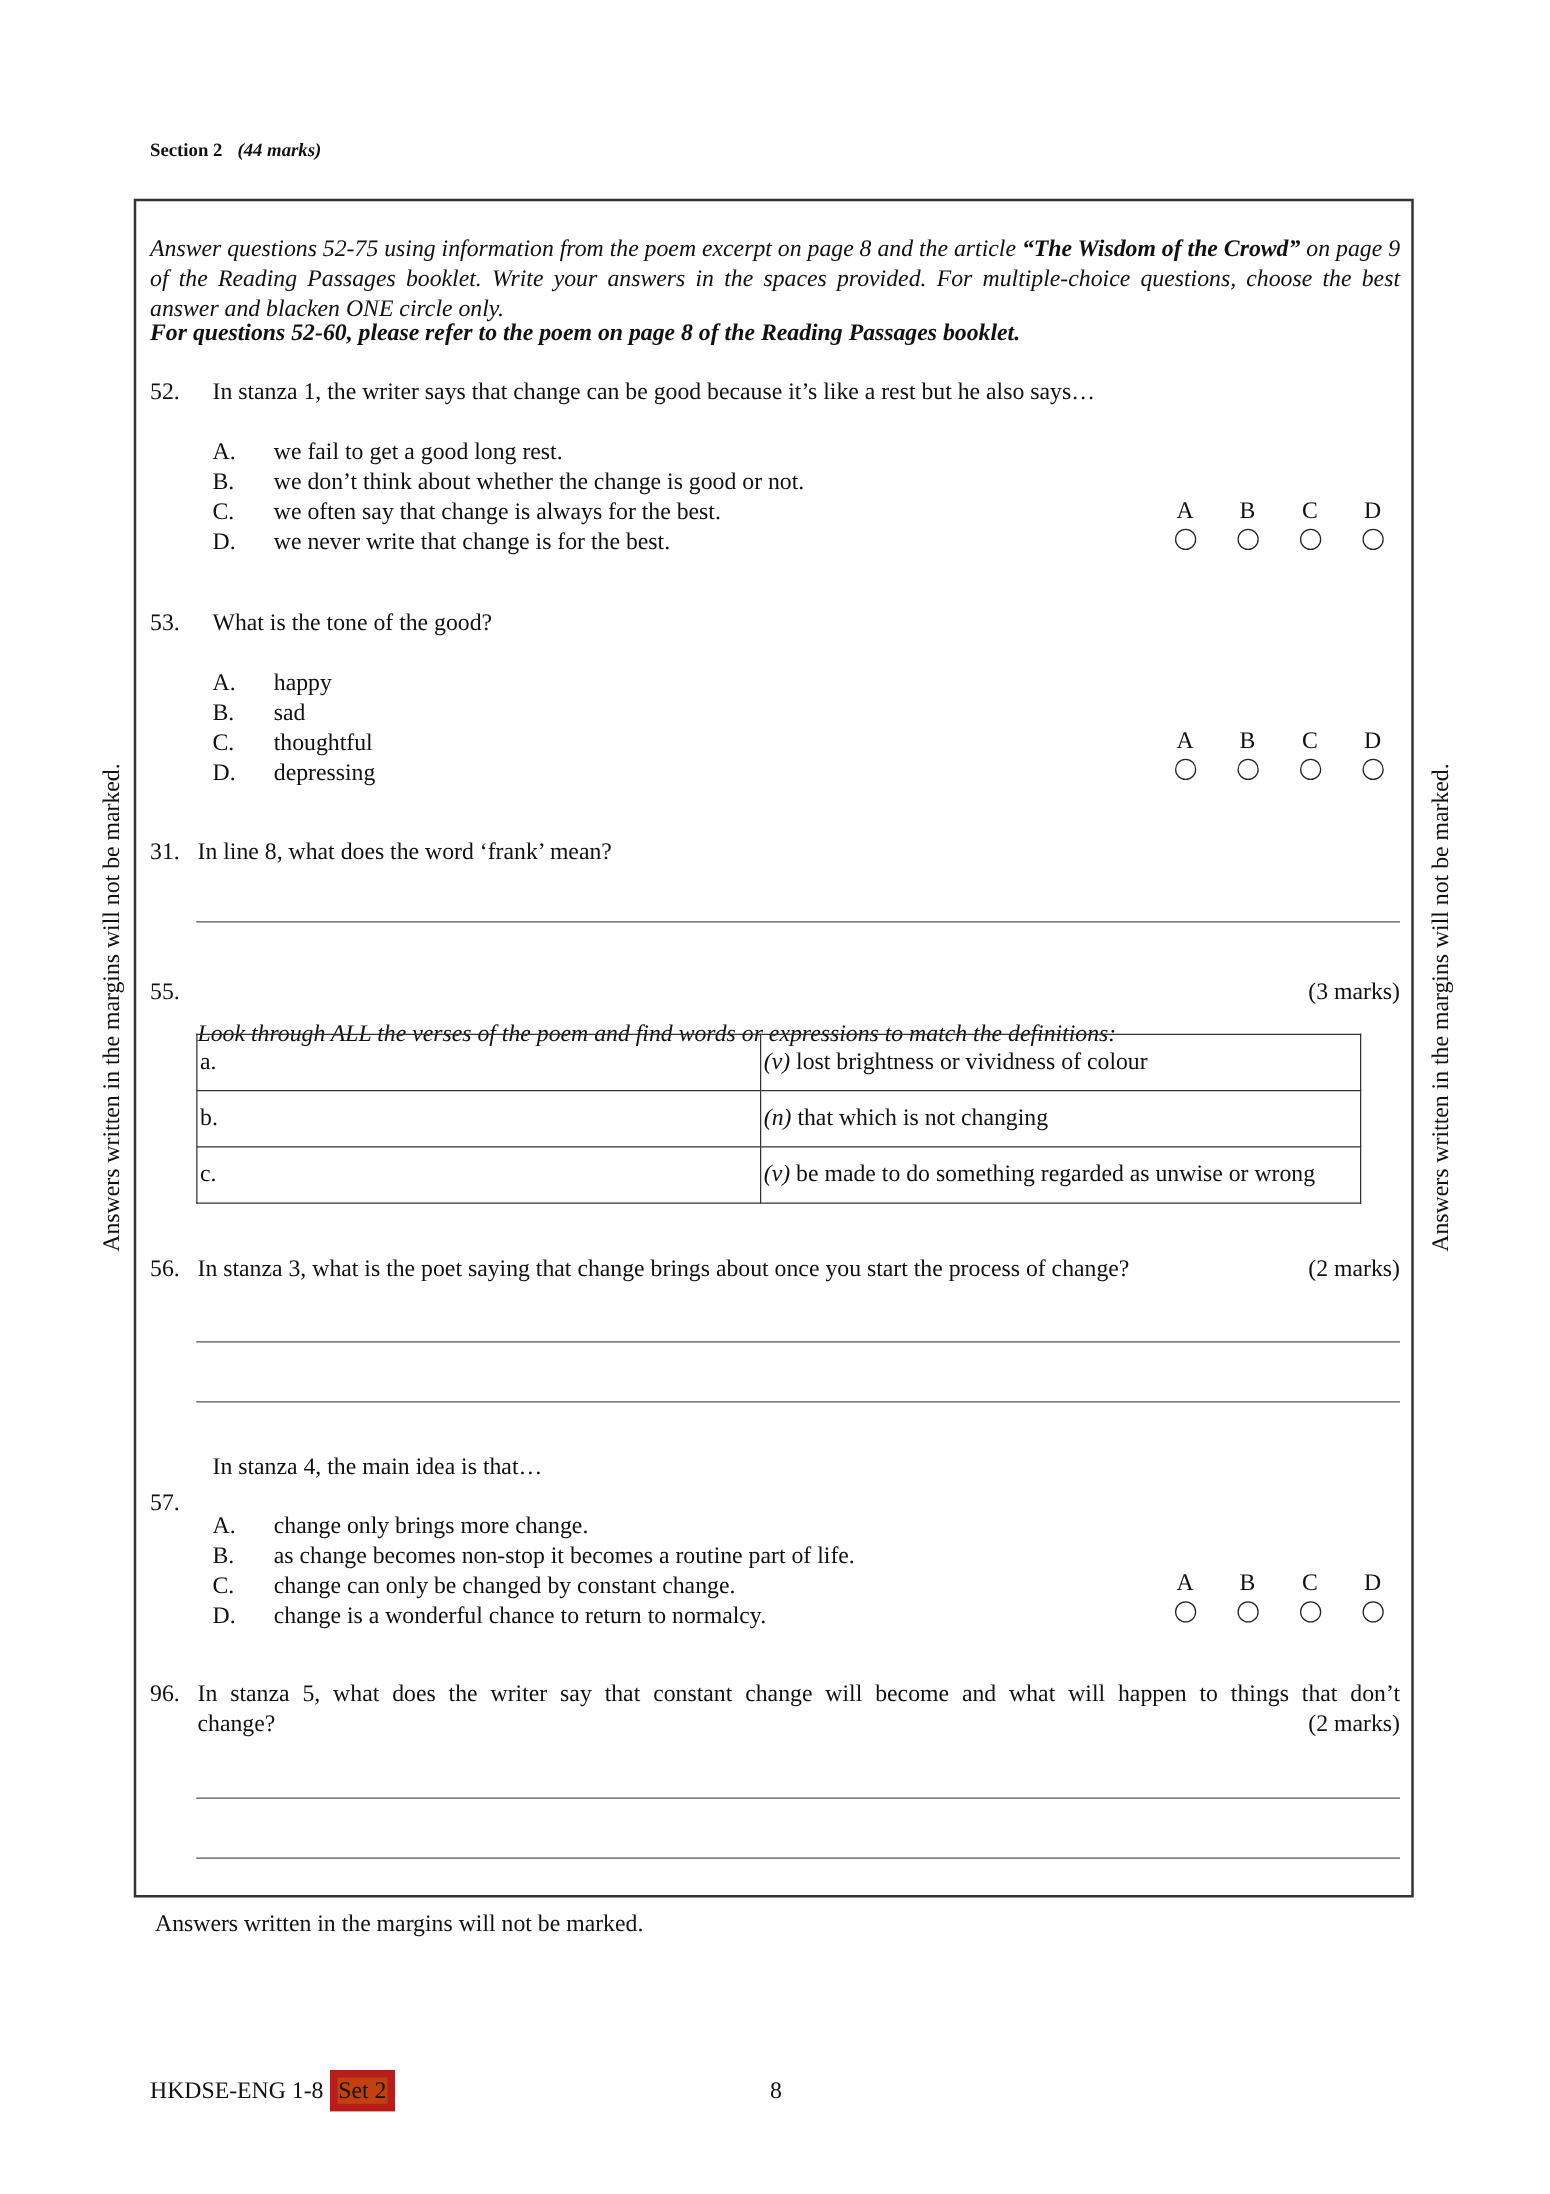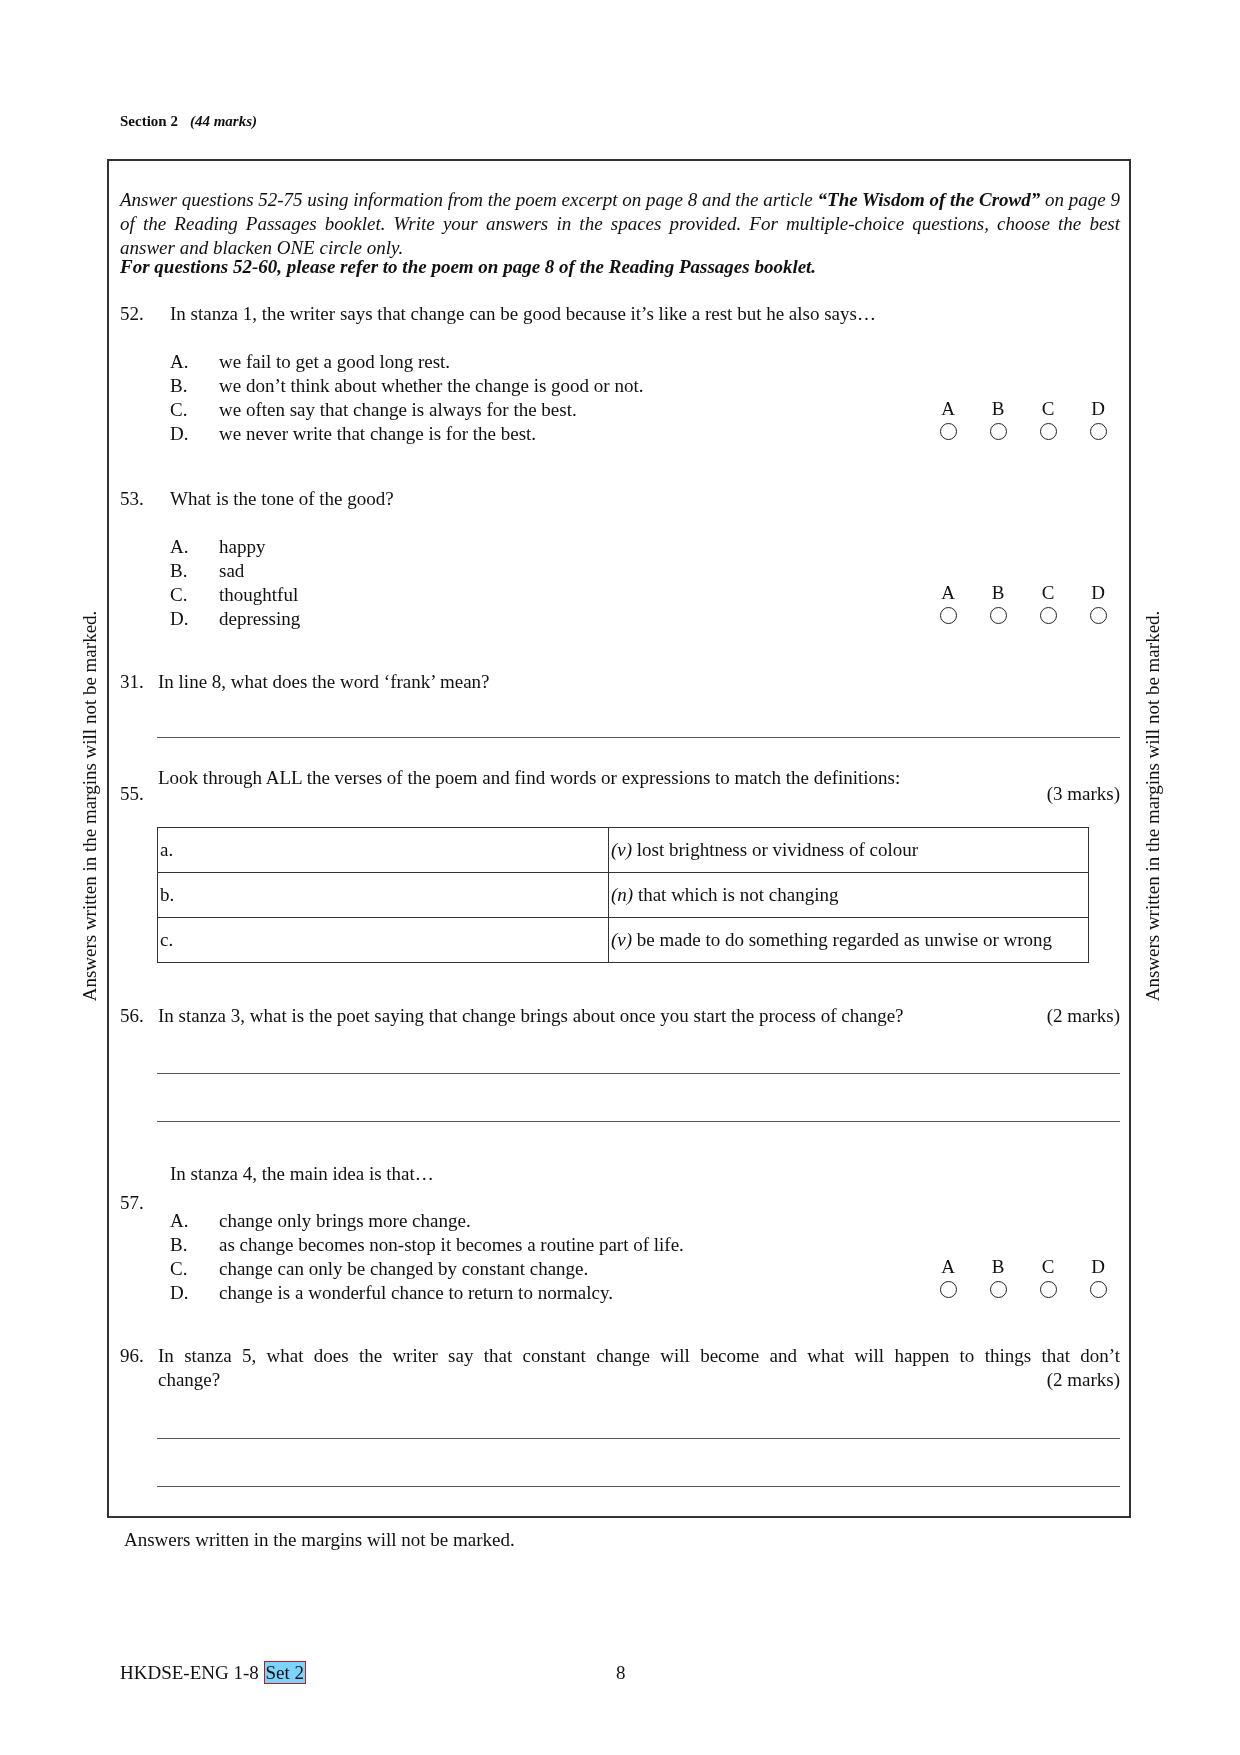--- a/index.html
+++ b/index.html
@@ -23,21 +23,21 @@
   .ansline { position: absolute; left: 157px; width: 963px; height: 0; border-top: 1.6px solid #555; }
   .marksr { position: absolute; right: 120px; }
   table.defs { position: absolute; left: 157px; top: 827px; width: 932px; border-collapse: collapse; }
   table.defs td { border: 1.3px solid #333; height: 44px; padding: 0 2px; vertical-align: middle; font-size: 19px; }
   table.defs td.l { width: 446px; }
   .side { position: absolute; font-size: 19px; white-space: nowrap; transform-origin: center center; }
   .sideL { left: -125px; top: 795px; width: 430px; transform: rotate(-90deg); text-align: center; }
   .sideR { left: 938px; top: 795px; width: 430px; transform: rotate(-90deg); text-align: center; }
   .note { left: 124px; top: 1529px; }
   .footer { left: 120px; top: 1662px; }
-  .setbox { background: #7dd3fc; border: 1px solid #b91c1c; padding: 0 1px; }
+  .setbox { background: #c2410c; border: 6px solid #b91c1c; padding: 0 1px; }
   .pageno { left: 616px; top: 1662px; }
 </style>
 </head>
 <body>
 
 <div class="abs heading">
   <span>Section 2</span><span class="marks">(44 marks)</span>
 </div>
 
 <div class="abs box"></div>
@@ -108,21 +108,21 @@
 </div>
 
 <div>
   <span class="qnum" style="top:671px">31.</span>
   <span class="qtext" style="left:158px;top:671px">In line 8, what does the word ‘frank’ mean?</span>
   <div class="ansline" style="top:737px"></div>
 </div>
 
 <div>
   <span class="qnum" style="top:783px">55.</span>
-  <span class="qtext" style="left:158px;top:767px;">Look through ALL the verses of the poem and find words or expressions to match the definitions:</span>
+  <span class="qtext" style="left:158px;top:817px;font-style:italic">Look through ALL the verses of the poem and find words or expressions to match the definitions:</span>
   <span class="marksr" style="top:783px">(3 marks)</span>
   <table class="defs">
     <tbody>
         <tr>
       <td class="l"><span>a.</span></td>
       <td><i>(v)</i><span> lost brightness or vividness of colour</span></td>
     </tr>
     <tr>
       <td class="l"><span>b.</span></td>
       <td><i>(n)</i><span> that which is not changing</span></td>

